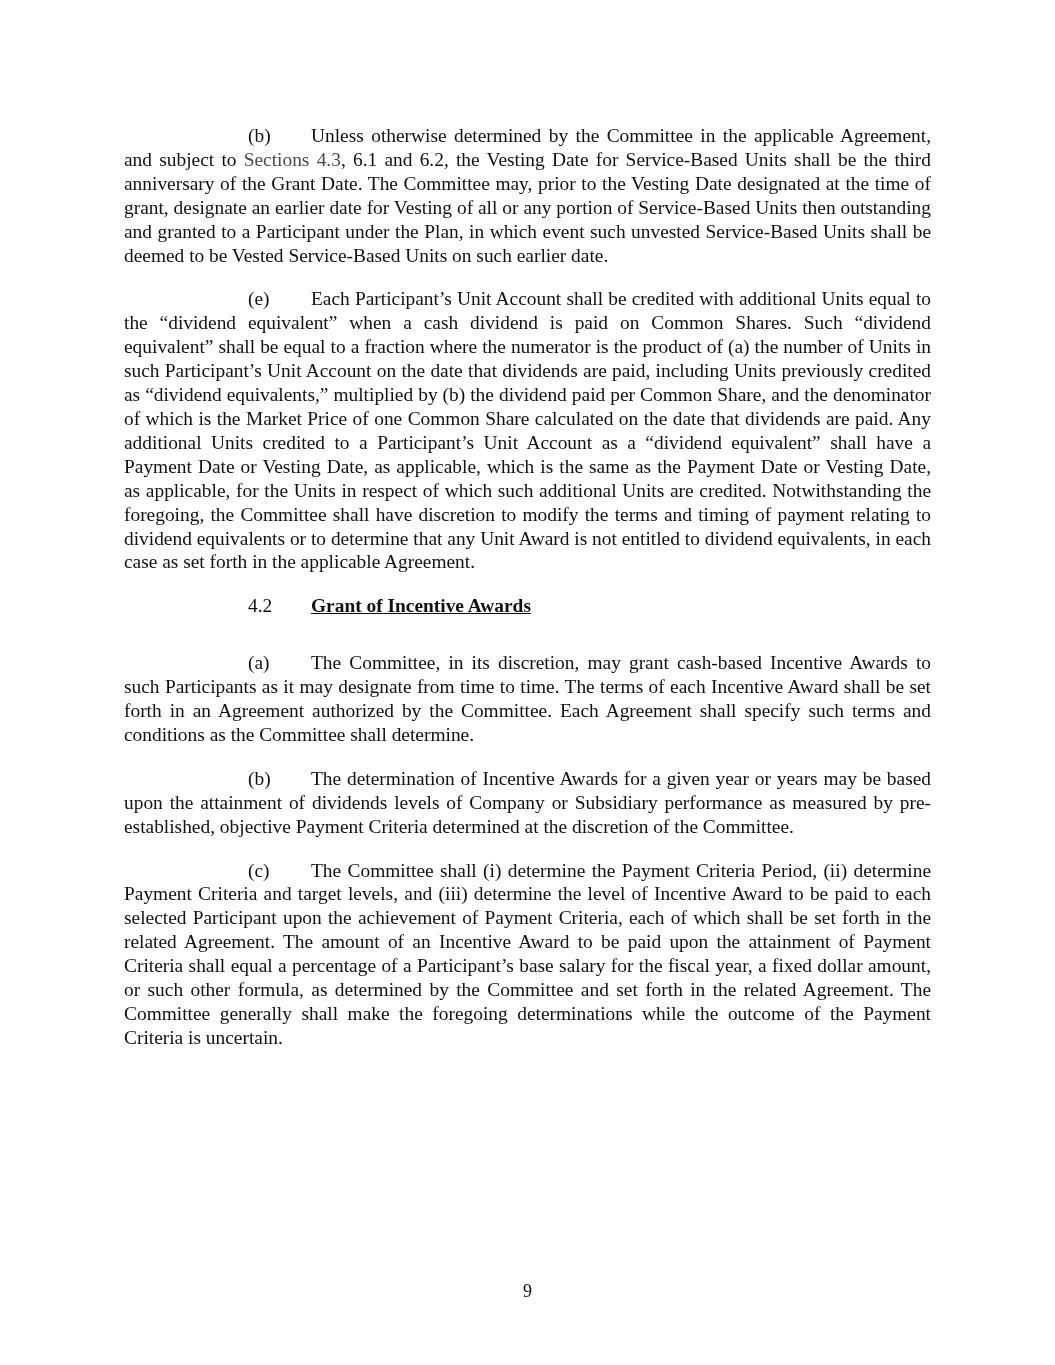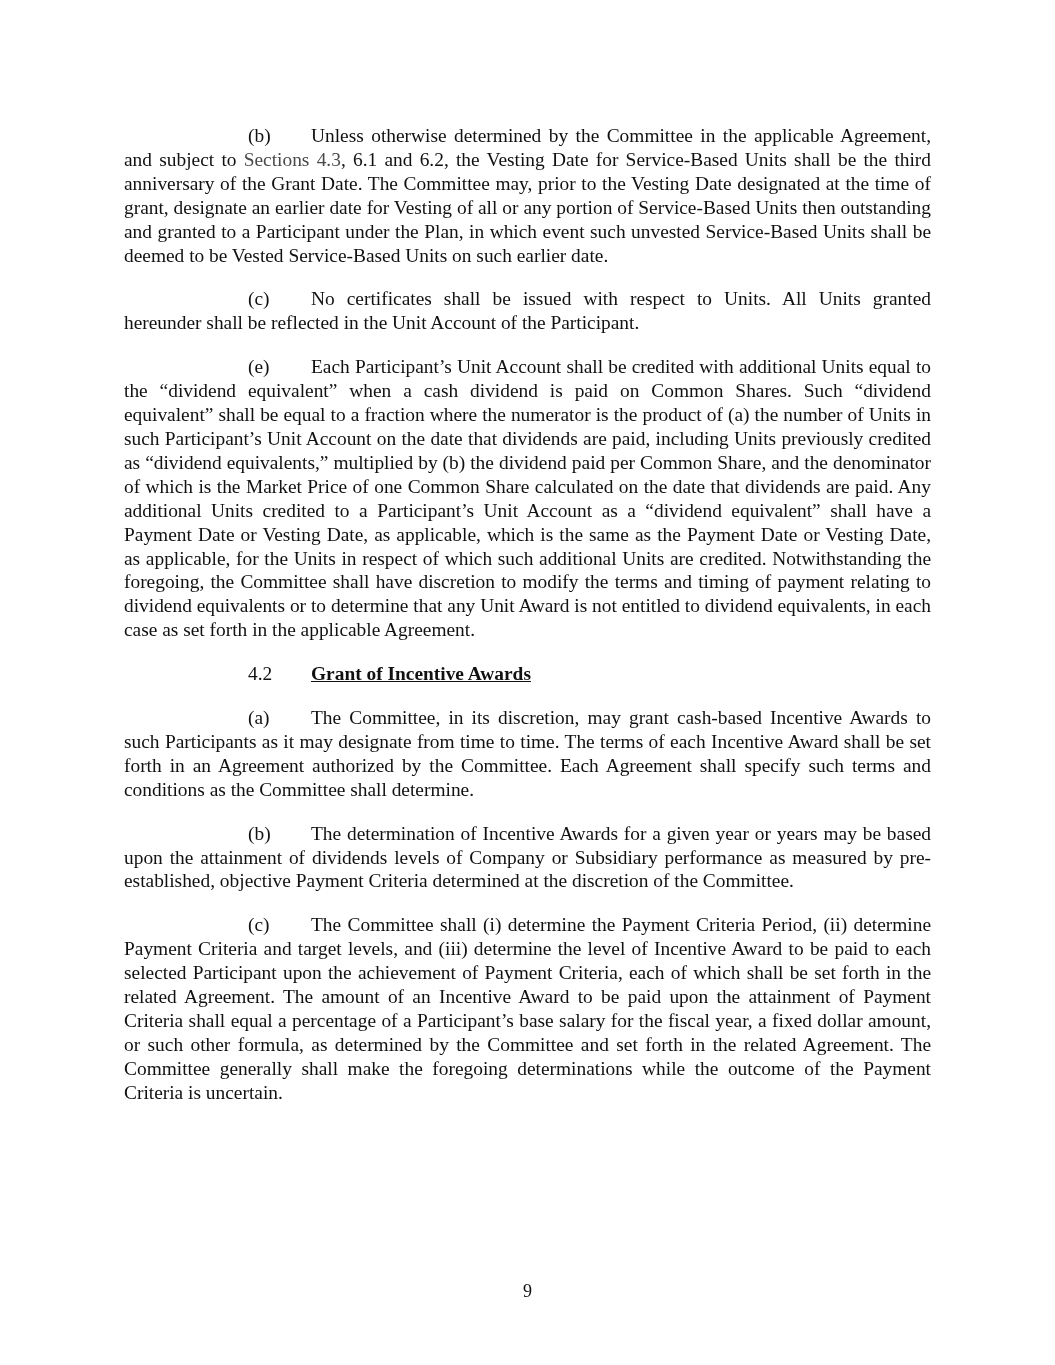--- a/index.html
+++ b/index.html
@@ -5,35 +5,34 @@
     html, body { margin: 0; padding: 0; background: #ffffff; }
     body { width: 1055px; height: 1365px; position: relative; overflow: hidden; }
     .page {
       position: absolute; left: 124px; top: 124px; width: 807px;
       font-family: "Liberation Serif", serif;
       font-size: 19.4px; line-height: 23.9px; color: #111111;
     }
     .para { text-align: justify; margin: 0 0 20px 0; }
     .para .label { display: inline-block; margin-left: 124px; width: 63px; }
     .link { color: #4a4a4a; }
-    .heading { margin: 0 0 20px 0; }
+    .heading { margin: 0 0 33px 0; }
     .heading .num { display: inline-block; margin-left: 124px; width: 63px; }
     .heading .title { font-weight: bold; text-decoration: underline; }
     .page-number {
       position: absolute; left: 0; width: 1055px; top: 1281px; text-align: center;
       font-family: "Liberation Serif", serif; font-size: 18px; color: #111111;
     }
   </style>
 </head>
 <body>
 
 <div class="page">
   <div id="before">
       <p class="para"><span class="label">(b)</span><span>Unless otherwise determined by the Committee in the applicable Agreement, and subject to </span><span class="link">Sections 4.3</span><span>, 6.1 and 6.2, the Vesting Date for Service-Based Units shall be the third anniversary of the Grant Date. The Committee may, prior to the Vesting Date designated at the time of grant, designate an earlier date for Vesting of all or any portion of Service-Based Units then outstanding and granted to a Participant under the Plan, in which event such unvested Service-Based Units shall be deemed to be Vested Service-Based Units on such earlier date.</span></p>
-      <p class="para"><span class="label">(c)</span><span>No certificates shall be issued with respect to Units. All Units granted hereunder shall be reflected in the Unit Account of the Participant.</span></p>
       <p class="para"><span class="label">(e)</span><span>Each Participant’s Unit Account shall be credited with additional Units equal to the “dividend equivalent” when a cash dividend is paid on Common Shares. Such “dividend equivalent” shall be equal to a fraction where the numerator is the product of (a) the number of Units in such Participant’s Unit Account on the date that dividends are paid, including Units previously credited as “dividend equivalents,” multiplied by (b) the dividend paid per Common Share, and the denominator of which is the Market Price of one Common Share calculated on the date that dividends are paid. Any additional Units credited to a Participant’s Unit Account as a “dividend equivalent” shall have a Payment Date or Vesting Date, as applicable, which is the same as the Payment Date or Vesting Date, as applicable, for the Units in respect of which such additional Units are credited.  Notwithstanding the foregoing, the Committee shall have discretion to modify the terms and timing of payment relating to dividend equivalents or to determine that any Unit Award is not entitled to dividend equivalents, in each case as set forth in the applicable Agreement.</span></p>
     </div>
   <div class="heading">
     <span class="num">4.2</span><span class="title">Grant of Incentive Awards</span>
   </div>
   <div id="after">
       <p class="para"><span class="label">(a)</span><span>The Committee, in its discretion, may grant cash-based Incentive Awards to such Participants as it may designate from time to time. The terms of each Incentive Award shall be set forth in an Agreement authorized by the Committee. Each Agreement shall specify such terms and conditions as the Committee shall determine.</span></p>
       <p class="para"><span class="label">(b)</span><span>The determination of Incentive Awards for a given year or years may be based upon the attainment of dividends levels of Company or Subsidiary performance as measured by pre-established, objective Payment Criteria determined at the discretion of the Committee.</span></p>
       <p class="para"><span class="label">(c)</span><span>The Committee shall (i) determine the Payment Criteria Period, (ii) determine Payment Criteria and target levels, and (iii) determine the level of Incentive Award to be paid to each selected Participant upon the achievement of Payment Criteria, each of which shall be set forth in the related Agreement. The amount of an Incentive Award to be paid upon the attainment of Payment Criteria shall equal a percentage of a Participant’s base salary for the fiscal year, a fixed dollar amount, or such other formula, as determined by the Committee and set forth in the related Agreement.  The Committee generally shall make the foregoing determinations while the outcome of the Payment Criteria is uncertain.</span></p>
     </div>

